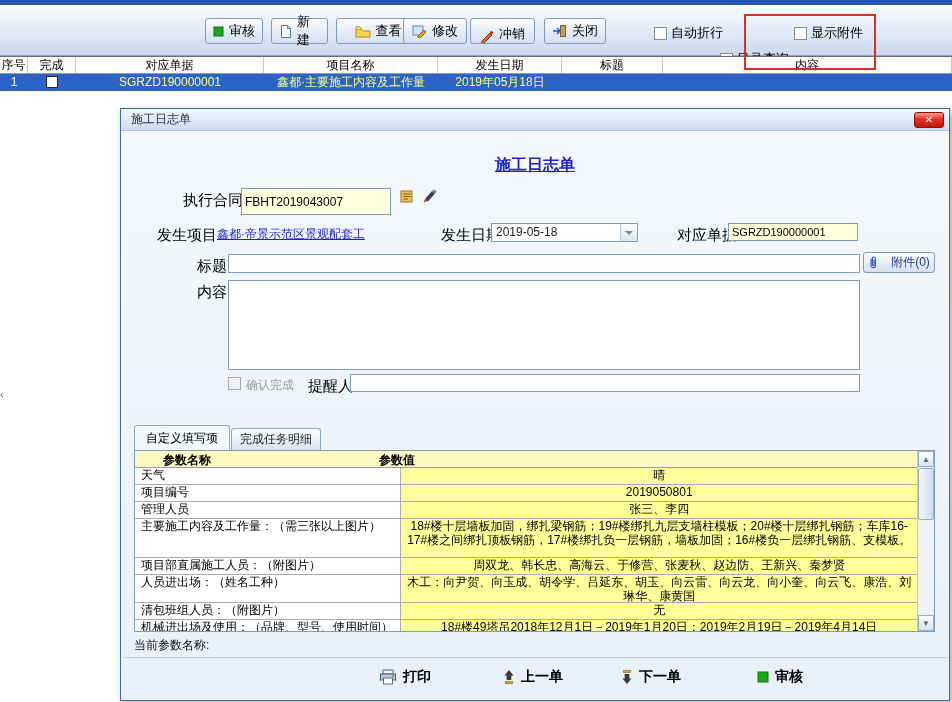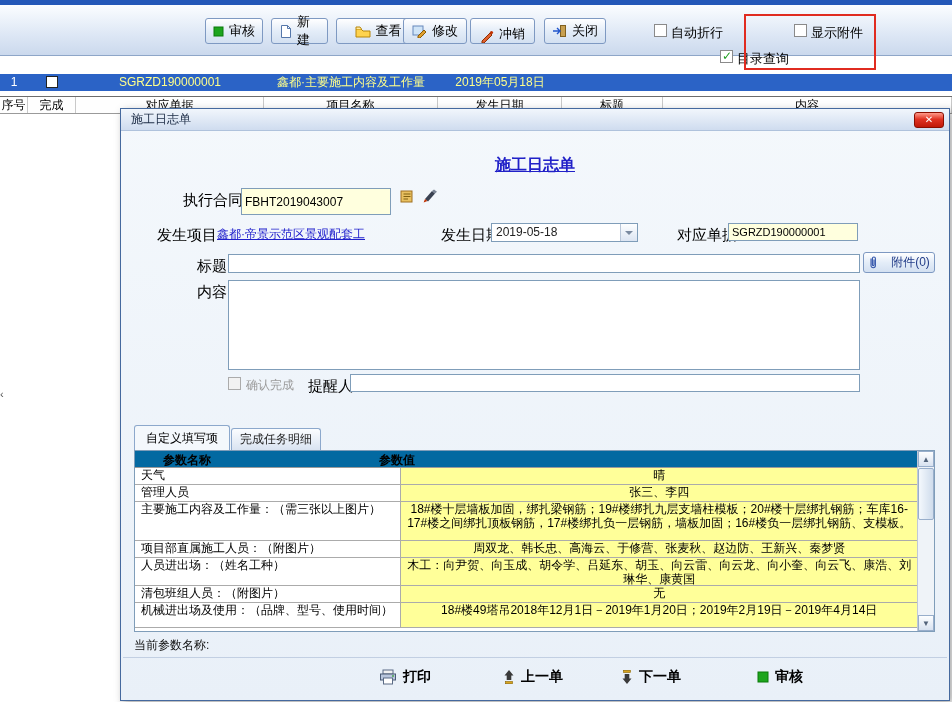--- a/index.html
+++ b/index.html
@@ -9,28 +9,28 @@
 
   
   .topstrip { left:0; top:0; width:952px; height:5px; background:#2458B8; }
   .toolbar { left:0; top:5px; width:952px; height:51px;
     background:linear-gradient(#FBFDFF,#DDE7F5 60%,#CBD9ED);
     border-bottom:1px solid #8EA6C8; }
   .tb-btn { position:absolute; top:13px; height:26px; display:flex; align-items:center;
     justify-content:center; gap:5px; padding:0 7px;
     background:linear-gradient(#FFFFFF,#E4EDF8 50%,#D3E0F1);
     border:1px solid #7E99C2; border-radius:3px; font-size:13px; color:#000; cursor:default; }
-  .tb-check { position:absolute; top:24px; display:flex; gap:4px; font-size:13px;padding-left:32px; }
+  .tb-check { position:absolute; top:24px; display:flex; align-items:center; gap:4px; font-size:13px;padding-left:32px; }
   .cb { width:13px; height:13px; background:#fff; border:1px solid #8A8A8A; position:relative; flex:none; }
   .cb.checked::after { content:"✓"; position:absolute; left:1px; top:-2px; font-size:12px; color:#1F9E1F; font-weight:bold; }
   .red-annot { left:744px; top:14px; width:132px; height:56px; border:2px solid #E02B20; z-index:60; pointer-events:none; }
 
   
   .grid-head { left:0; top:56px; width:952px; height:18px; display:flex;
-    background:#FEFEFE; border-top:1px solid #6C6C6C; border-bottom:1px solid #9A9A9A;margin-top:40px; }
+    background:#FEFEFE; border-top:1px solid #6C6C6C; border-bottom:1px solid #9A9A9A; }
   .grid-head > div { height:100%; line-height:17px; text-align:center; font-size:12px;
     border-right:1px solid #C9C9C9; overflow:hidden; white-space:nowrap; }
   .grid-row { left:0; top:74px; width:952px; height:17px; display:flex; background:#2B63C6; }
   .grid-row > div { height:100%; line-height:16px; text-align:center; font-size:12px;
     color:#FFFF8C; overflow:hidden; white-space:nowrap; }
   .c0{width:28px}.c1{width:48px}.c2{width:188px}.c3{width:174px}.c4{width:124px}.c5{width:101px}.c6{width:289px;border-right:none}
   .row-cb { width:12px; height:12px; background:#fff; border:1px solid #222; margin:2px auto 0; }
   .seqcell { color:#FFFFFF !important; }
   .collapse-handle { left:0; top:386px; width:9px; height:16px; font-size:11px; color:#555; line-height:16px; cursor:pointer; }
 
@@ -67,21 +67,21 @@
   
   .tab { position:absolute; text-align:center; font-size:12px; cursor:pointer;
     border:1px solid #8CA8CC; border-bottom:none; border-radius:3px 3px 0 0; }
   .tab.active { background:#F4F8FC; z-index:5; line-height:24px; }
   .tab.inactive { background:linear-gradient(#FBFDFF,#D9E3F1); line-height:21px; color:#222; }
 
   
   .ptable { position:absolute; left:13px; top:341px; width:801px; height:182px;
     border:1px solid #7F9DB9; background:#fff; display:flex; overflow:hidden; }
   .pcontent { width:784px; overflow:hidden; }
-  .phead { height:17px; display:flex; border-bottom:1px solid #9A9A9A; font-weight:bold; font-size:12px; background:#0369a1; position:relative; }
+  .phead { height:17px; display:flex; border-bottom:1px solid #9A9A9A; font-weight:bold; font-size:12px; background:#fef9c3; position:relative; }
   .phead .ph1 { position:absolute; left:28px; top:1px; }
   .phead .ph2 { position:absolute; left:244px; top:1px; }
   .prow { display:flex; width:100%; overflow:hidden; }
   .pname { width:267px; background:#fff; border-right:1px solid #ABABAB; border-bottom:1px solid #ABABAB;
     font-size:12px; padding:1px 2px 0 6px; overflow:hidden; line-height:13.5px; }
   .pval { width:517px; background:#FFFF99; border-bottom:1px solid #ABABAB; font-size:12px;
     text-align:center; padding:1px 2px 0 2px; overflow:hidden; line-height:13.5px; }
   .h1 { height:17px; } .h2 { height:28px; } .h3 { height:39px; } .hclip { height:25px; }
   .vscroll { width:17px; background:#EFF3F8; border-left:1px solid #C0C8D8; position:relative; }
   .varr { position:absolute; left:0; width:16px; height:16px;
@@ -256,20 +256,24 @@
     <div class="pcontent">
       <div class="phead">
         <span class="ph1">参数名称</span>
         <span class="ph2">参数值</span>
       </div>
       <div class="prow h1">
         <div class="pname">天气</div>
         <div class="pval">晴</div>
       </div>
       <div class="prow h1">
+        <div class="pname">项目编号</div>
+        <div class="pval">2019050801</div>
+      </div>
+      <div class="prow h1">
         <div class="pname">管理人员</div>
         <div class="pval">张三、李四</div>
       </div>
       <div class="prow h3">
         <div class="pname">主要施工内容及工作量：（需三张以上图片）</div>
         <div class="pval">18#楼十层墙板加固，绑扎梁钢筋；19#楼绑扎九层支墙柱模板；20#楼十层绑扎钢筋；车库16-17#楼之间绑扎顶板钢筋，17#楼绑扎负一层钢筋，墙板加固；16#楼负一层绑扎钢筋、支模板。</div>
       </div>
       <div class="prow h1">
         <div class="pname">项目部直属施工人员：（附图片）</div>
         <div class="pval">周双龙、韩长忠、高海云、于修营、张麦秋、赵边防、王新兴、秦梦贤</div>

